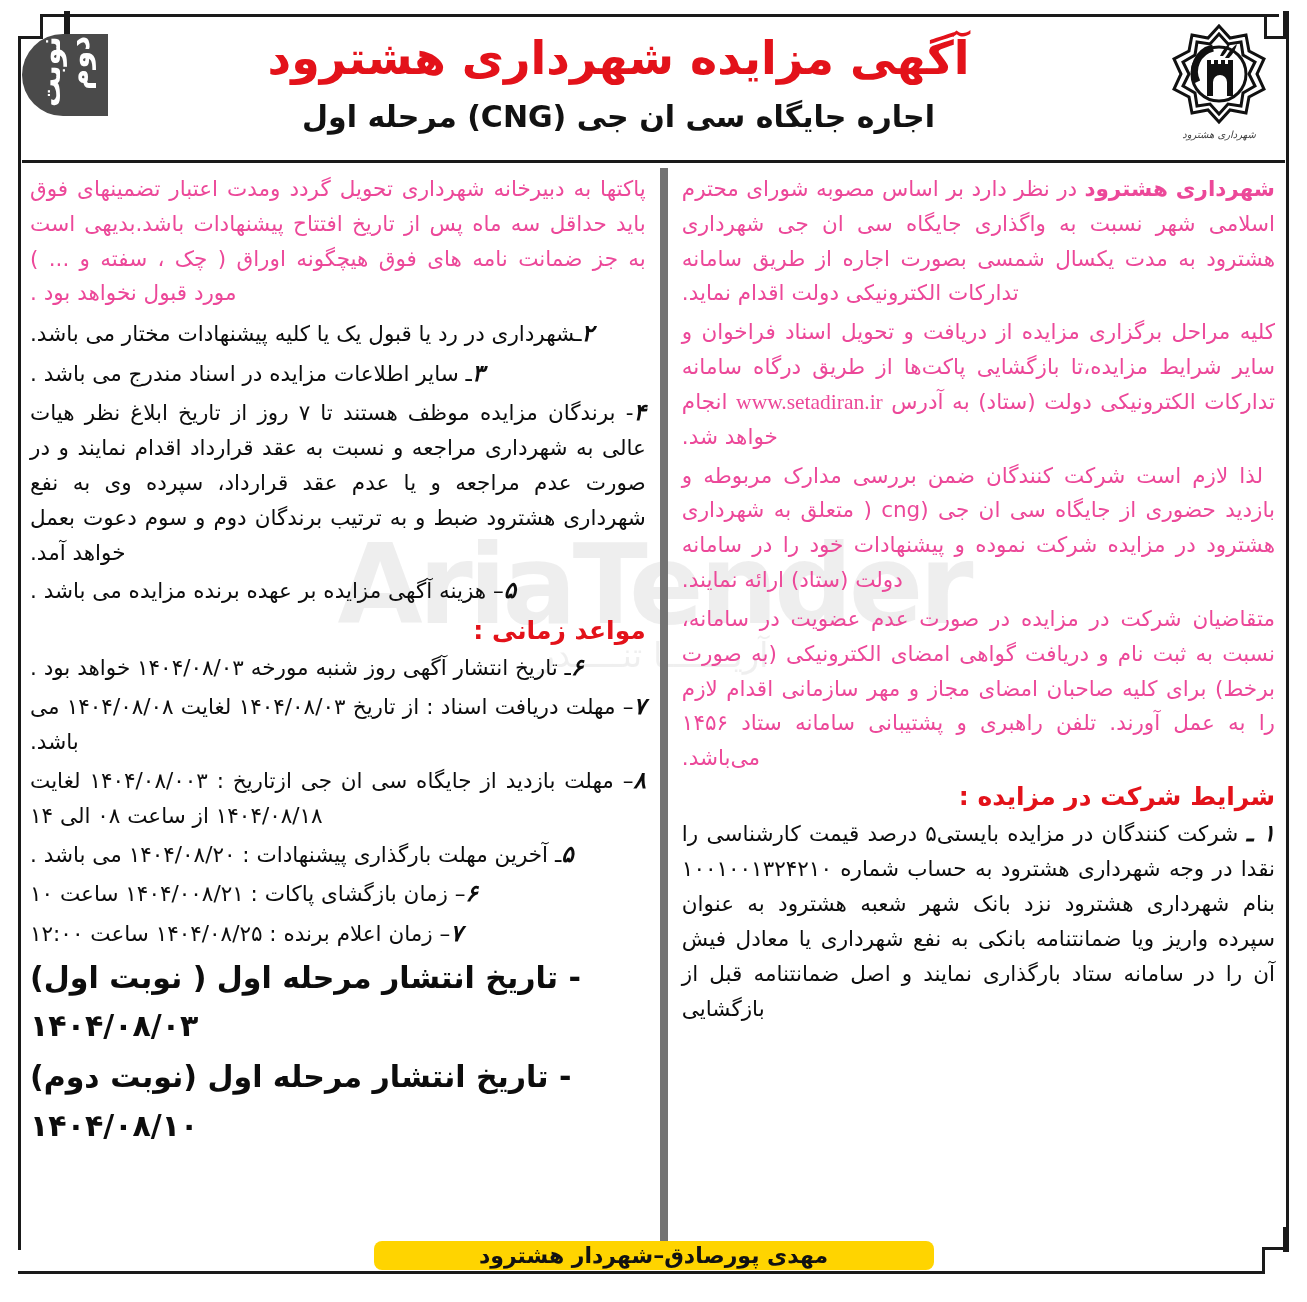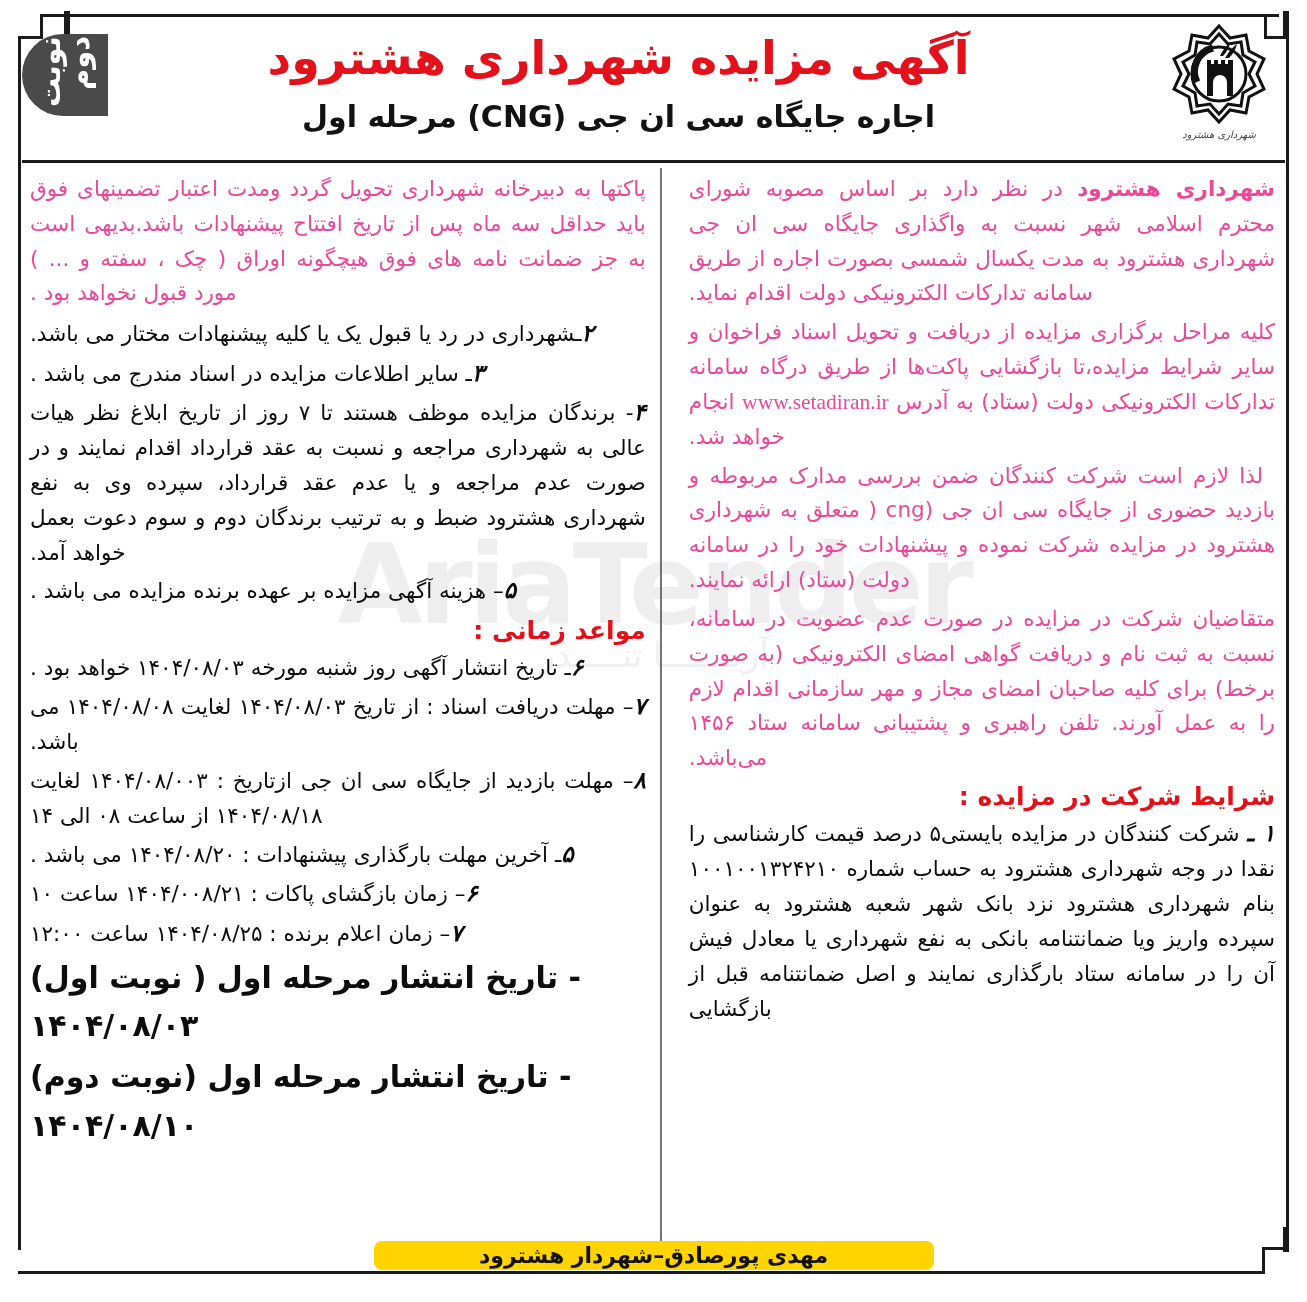--- a/index.html
+++ b/index.html
@@ -143,22 +143,22 @@
   #columns {
     position: absolute;
     left: 22px; right: 22px;
     top: 168px;
     bottom: 60px;
     display: flex;
     flex-direction: row;
   }
   #col-right {
     width: 49.5%;
-    padding: 4px 10px 0 27px;
-    border-left: 2px solid #737373;
+    padding: 4px 10px 0 14px;
+    border-left: 8px solid #737373;
   }
   #col-left {
     width: 50.5%;
     padding: 4px 14px 0 8px;
   }
 
   .para {
     font-size: 21.5px;
     line-height: 1.62;
     color: #ec4899;

